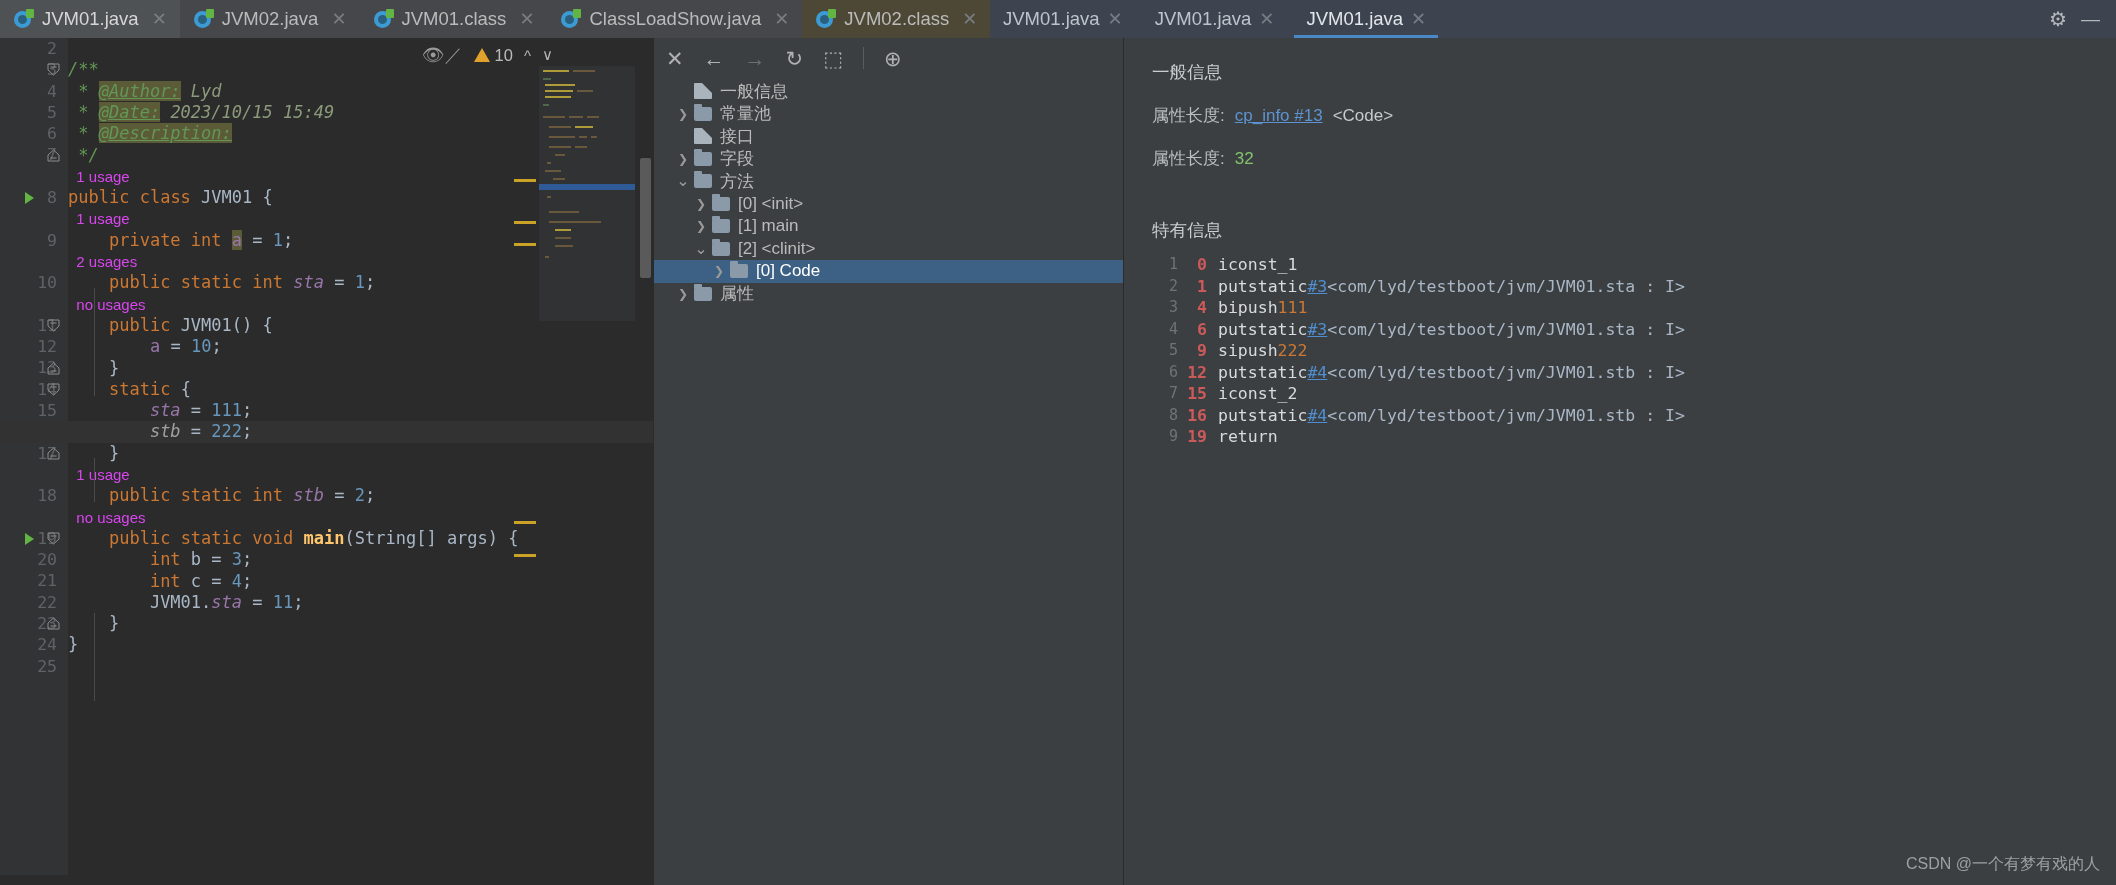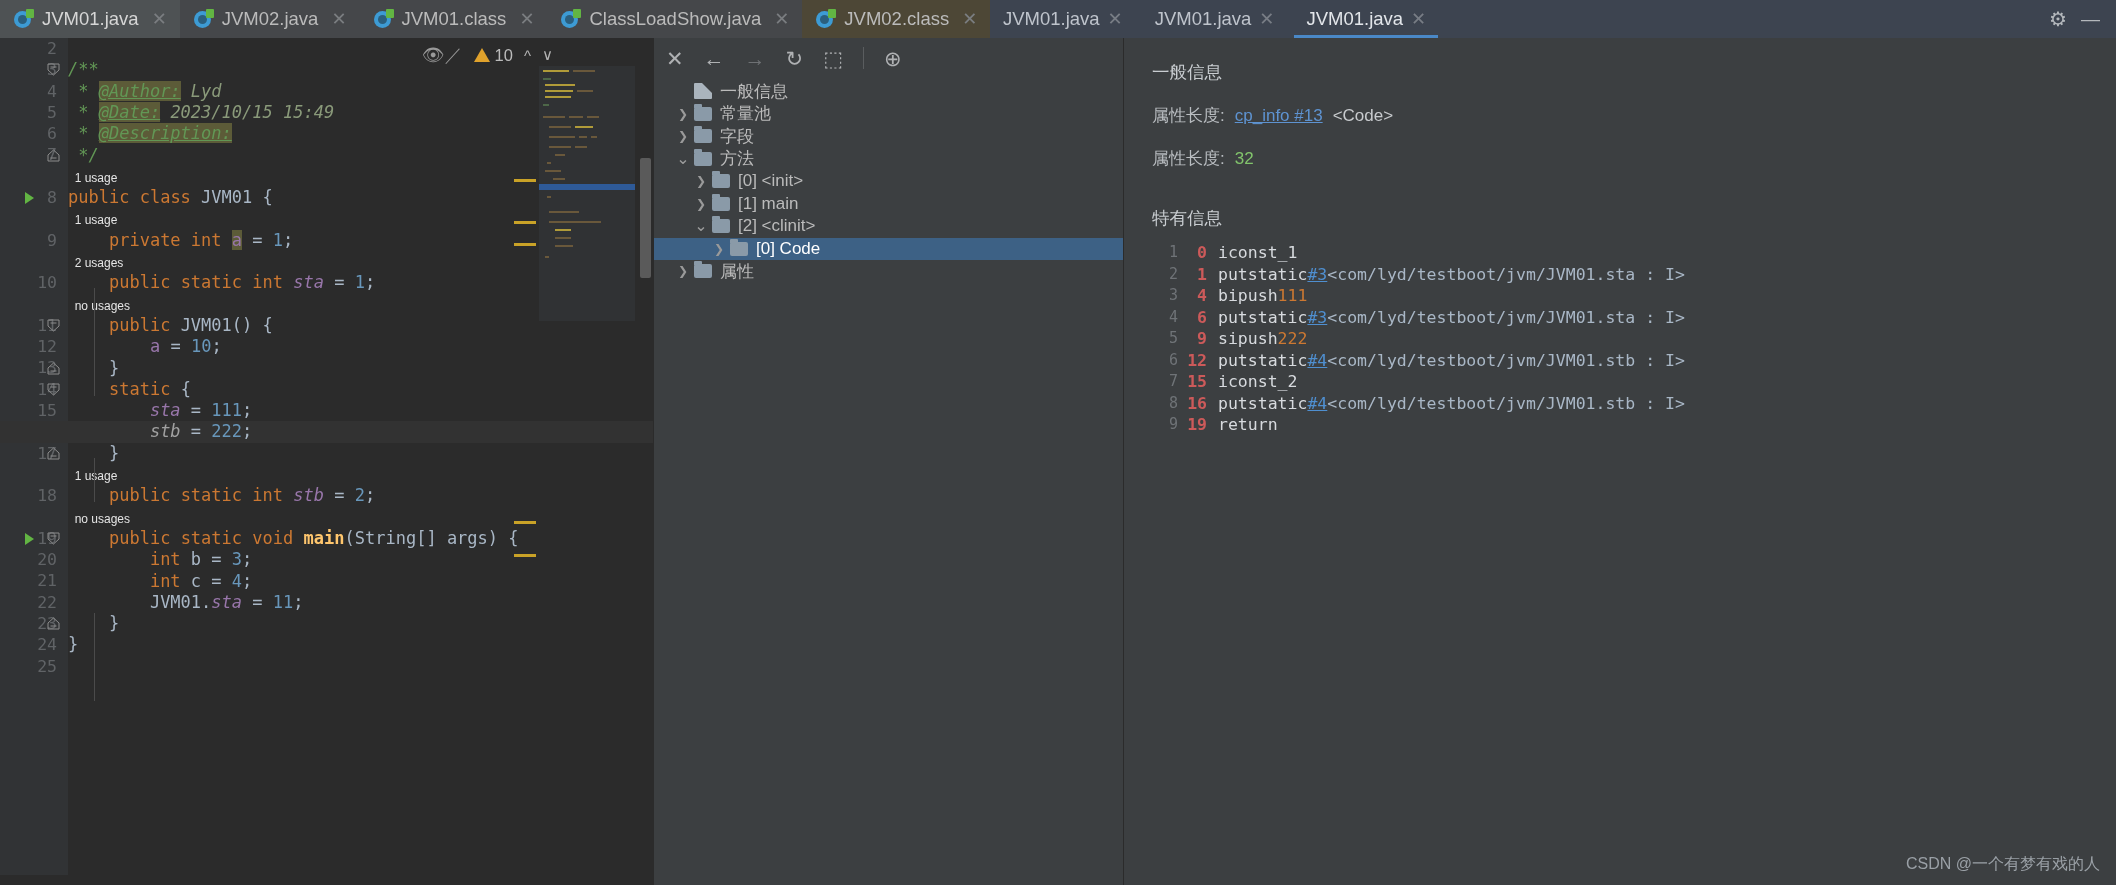--- a/index.html
+++ b/index.html
@@ -76,21 +76,21 @@
     height: 21.3px; line-height: 21.3px;
     font-family: "DejaVu Sans Mono", monospace; font-size: 17px;
     white-space: pre; color: #a9b7c6;
   }
   .gln {
     height: 21.3px; line-height: 21.3px; text-align: right;
     padding-right: 11px; font-size: 16.5px; color: #606366;
     position: relative;
   }
   .gln.hl { color: #a4a3a3; }
-  .hint { color: #e5e5e5; font-size: 12px; font-family: "Liberation Sans", sans-serif; }
+  .hint { color: #d946ef; font-size: 15px; font-family: "Liberation Sans", sans-serif; }
   .kw { color: #cc7832; }
   .num { color: #6897bb; }
   .cmt { color: #629755; font-style: italic; }
   .cmt-tag { color: #629755; font-style: italic; text-decoration: underline; background: #5c5b38; }
   .cmt-val { color: #8a9a7a; font-style: italic; }
   .stfield { color: #9876aa; font-style: italic; }
   .stfield-g { color: #a0a0a0; font-style: italic; }
   .fld { color: #9876aa; }
   .mname { color: #ffc66d; font-weight: bold; }
   .ident { color: #a9b7c6; }
@@ -170,21 +170,21 @@
   .detail {
     flex: 1; background: #3c3f41; display: flex; flex-direction: column;
     border-left: 1px solid #2b2b2b; padding: 0 0 0 28px; min-width: 0;
   }
   .sec-title { font-size: 17.5px; color: #c9cdd1; margin-top: 22px; }
   .kvrow { display: flex; align-items: baseline; gap: 10px; margin-top: 20px; font-size: 17px; }
   .kvkey { color: #b9bdc1; }
   .kvlink { color: #5e93d1; text-decoration: underline; }
   .kvextra { color: #c8cbce; }
   .kvval { color: #82c46c; }
-  .sec-title2 { font-size: 17.5px; color: #c9cdd1; margin-top: 36px; }
+  .sec-title2 { font-size: 17.5px; color: #c9cdd1; margin-top: 48px; }
 
   .subtabs { display: flex; gap: 0; margin-top: 24px; }
   .stab {
     font-size: 16.5px; color: #b4b8bc; padding: 6px 16px 9px 16px; position: relative; cursor: default;
   }
   .stab.active { color: #e2e5e8; }
   .stab.active::after {
     content: ""; position: absolute; left: 8px; right: 8px; bottom: 0; height: 2px; background: #4a88c7;
   }
 
@@ -466,20 +466,25 @@
             <span class="tw"></span>
             <span class="ficon doc"></span>
             <span>一般信息</span>
           </div>
           <div class="trow" style="padding-left: 18px;">
             <span class="tw">❯</span>
             <span class="ficon folder"></span>
             <span>常量池</span>
           </div>
           <div class="trow" style="padding-left: 18px;">
+            <span class="tw"></span>
+            <span class="ficon doc"></span>
+            <span>接口</span>
+          </div>
+          <div class="trow" style="padding-left: 18px;">
             <span class="tw">❯</span>
             <span class="ficon folder"></span>
             <span>字段</span>
           </div>
           <div class="trow" style="padding-left: 18px;">
             <span class="tw" style="font-size: 16px; line-height: 10px;">⌄</span>
             <span class="ficon folder"></span>
             <span>方法</span>
           </div>
           <div class="trow" style="padding-left: 36px;">

